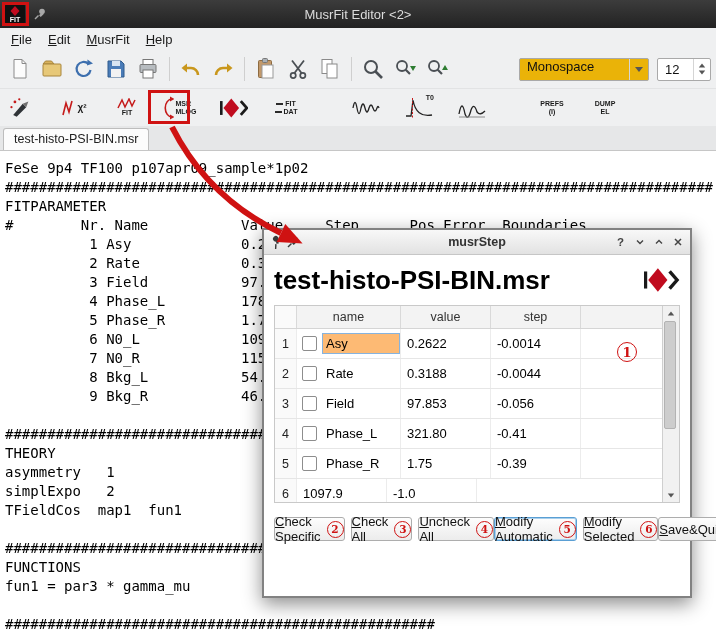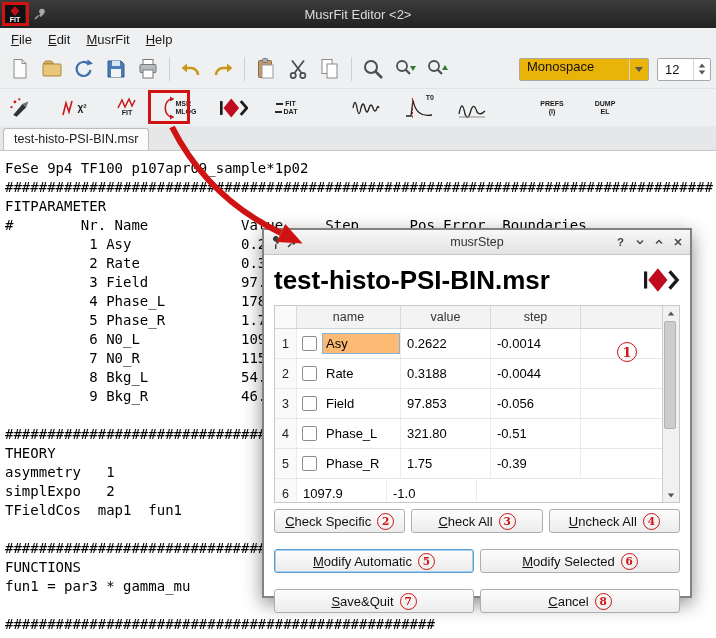--- a/index.html
+++ b/index.html
@@ -54,21 +54,21 @@
           font-family:"DejaVu Sans Mono","Liberation Mono",monospace;font-size:14px;}
   .ln{height:19px;line-height:19px;white-space:pre;}
 
   
   .dialog{position:absolute;left:262px;top:228px;width:430px;height:370px;background:#fff;
           border:2px solid #828282;box-sizing:border-box;z-index:30;
           box-shadow:0 6px 18px rgba(0,0,0,.45);}
   .dlg-titlebar{height:24px;background:linear-gradient(#f8f8f8,#e2e2e2);
                 border-bottom:1px solid #c6c6c6;display:flex;align-items:center;
                 padding:0 5px;position:relative;}
-  .dlg-title{position:absolute;left:0;right:0;text-align:center;font-size:12.5px;color:#333;}
+  .dlg-title{position:absolute;left:0;right:0;text-align:center;font-size:12.5px;color:#333;font-weight:bold;}
   .pins{display:flex;gap:3px;z-index:1;}
   .pin{width:14px;height:14px;display:block;}
   .pin.rot{transform:rotate(-42deg);}
   .dlg-ctrls{margin-left:auto;display:flex;gap:4px;align-items:center;z-index:1;}
   .dlg-ctrl{width:15px;height:15px;display:flex;align-items:center;justify-content:center;
             font-size:11.5px;font-weight:700;color:#444;}
   .dlg-heading{height:50px;display:flex;align-items:center;padding:0 10px;}
   .dlg-heading .txt{font-size:26px;font-weight:700;color:#000;flex:1;white-space:nowrap;}
 
   .table-zone{margin:0 10px;height:198px;border:1px solid #c9c9c9;display:flex;
@@ -89,21 +89,21 @@
   .nm{padding:3px 4px;flex:1;}
   .nm.sel{background:#fdba74;box-shadow:inset 0 0 0 1px #86b3de;}
 
   .vscroll{width:16px;border-left:1px solid #cfcfcf;background:#f1f1f1;position:relative;flex:none;}
   .vs-up,.vs-down{position:absolute;left:0;width:16px;height:14px;display:flex;
                   align-items:center;justify-content:center;}
   .vs-up{top:0;} .vs-down{bottom:0;}
   .vs-thumb{position:absolute;left:1px;top:15px;width:12px;height:108px;background:#cdcdcd;
             border:1px solid #b3b3b3;border-radius:2px;box-sizing:border-box;}
 
-  .dlg-buttons{margin:6px 10px 0;display:flex;flex-direction:column;gap:16px;}
+  .dlg-buttons{margin:14px 10px 0;display:flex;flex-direction:row;gap:0;}
   .btn-row{display:flex;gap:6px;}
   .btn{flex:1;height:24px;background:linear-gradient(#fdfdfd,#ececec);border:1px solid #adadad;
        border-radius:3px;font-size:13px;color:#111;display:flex;align-items:center;
        justify-content:center;gap:6px;box-sizing:border-box;}
   .btn .lbl{display:block;}
   .btn .lbl::first-letter{text-decoration:underline;}
   .btn.focus{border-color:#5a9fd4;box-shadow:inset 0 0 0 1px #a8cfec;}
 
   
   .cnum{width:15px;height:15px;border:1.5px solid #cf1212;border-radius:50%;color:#cf1212;
@@ -449,21 +449,21 @@
         <div class="cell c-step">-0.056</div>
         <div class="cell c-fill"></div>
       </div>
       <div class="trow">
         <div class="cell c-num">4</div>
         <div class="cell c-name">
           <span class="cbx"></span>
           <span class="nm">Phase_L</span>
         </div>
         <div class="cell c-val">321.80</div>
-        <div class="cell c-step">-0.51</div>
+        <div class="cell c-step">-0.41</div>
         <div class="cell c-fill"></div>
       </div>
       <div class="trow">
         <div class="cell c-num">5</div>
         <div class="cell c-name">
           <span class="cbx"></span>
           <span class="nm">Phase_R</span>
         </div>
         <div class="cell c-val">1.75</div>
         <div class="cell c-step">-0.39</div>

